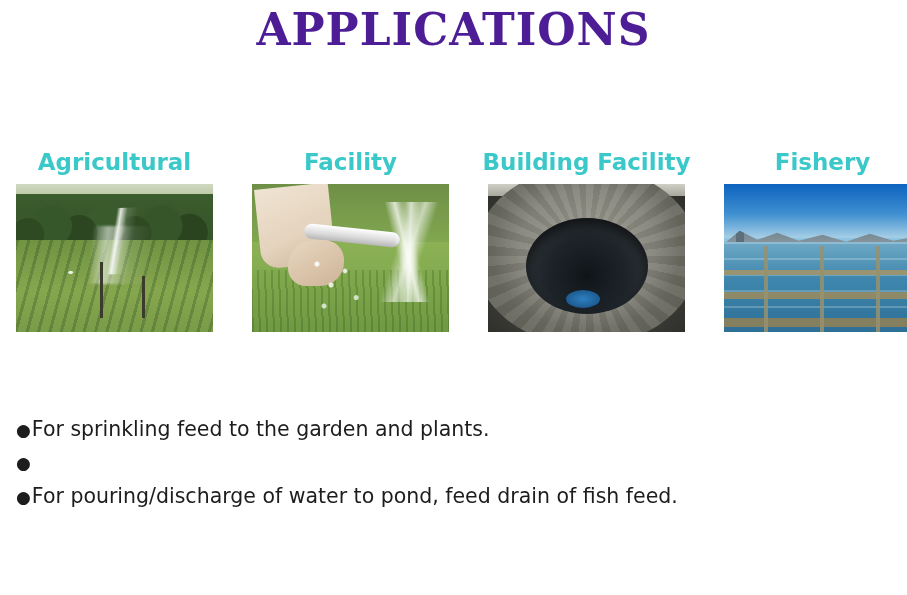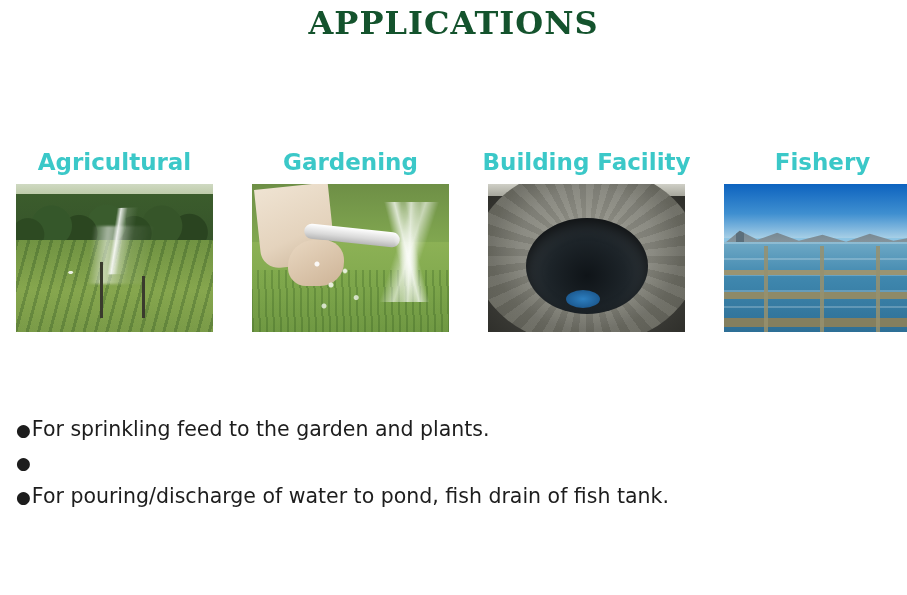--- a/index.html
+++ b/index.html
@@ -20,23 +20,23 @@
     height: 595px;
   }
   .page-title {
     position: absolute;
     top: 4px;
     left: 0;
     width: 907px;
     text-align: center;
     font-family: "DejaVu Serif", serif;
     font-weight: bold;
-    font-size: 32px;
+    font-size: 44px;
     letter-spacing: 1px;
-    color: #14532d;
+    color: #4c1d95;
     line-height: 1.2;
   }
   .cards {
     position: absolute;
     top: 148px;
     left: 16px;
     width: 876px;
     display: flex;
     justify-content: space-between;
     gap: 39px;
@@ -271,21 +271,21 @@
         <div class="trees"></div>
         <div class="field"></div>
         <div class="spray"></div>
         <div class="spray2"></div>
         <div class="pole"></div>
         <div class="pole2"></div>
       </div>
     </div>
 
     <div class="card">
-      <div class="card-title">Gardening</div>
+      <div class="card-title">Facility</div>
       <div class="card-img img-garden">
         <div class="bg-dark"></div>
         <div class="grass"></div>
         <div class="arm"></div>
         <div class="hose"></div>
         <div class="hand"></div>
         <div class="fan"></div>
         <div class="drops"></div>
       </div>
     </div>
@@ -323,18 +323,18 @@
       <span class="bullet-dot">●</span>
       <span>For sprinkling feed to the garden and plants.</span>
     </div>
 
     <div class="bullet-row">
       <span class="bullet-dot">●</span>
     </div>
 
     <div class="bullet-row">
       <span class="bullet-dot">●</span>
-      <span>For pouring/discharge of water to pond, fish drain of fish tank.</span>
+      <span>For pouring/discharge of water to pond, feed drain of fish feed.</span>
     </div>
 
   </div>
 
 </div>
 
 </body></html>

